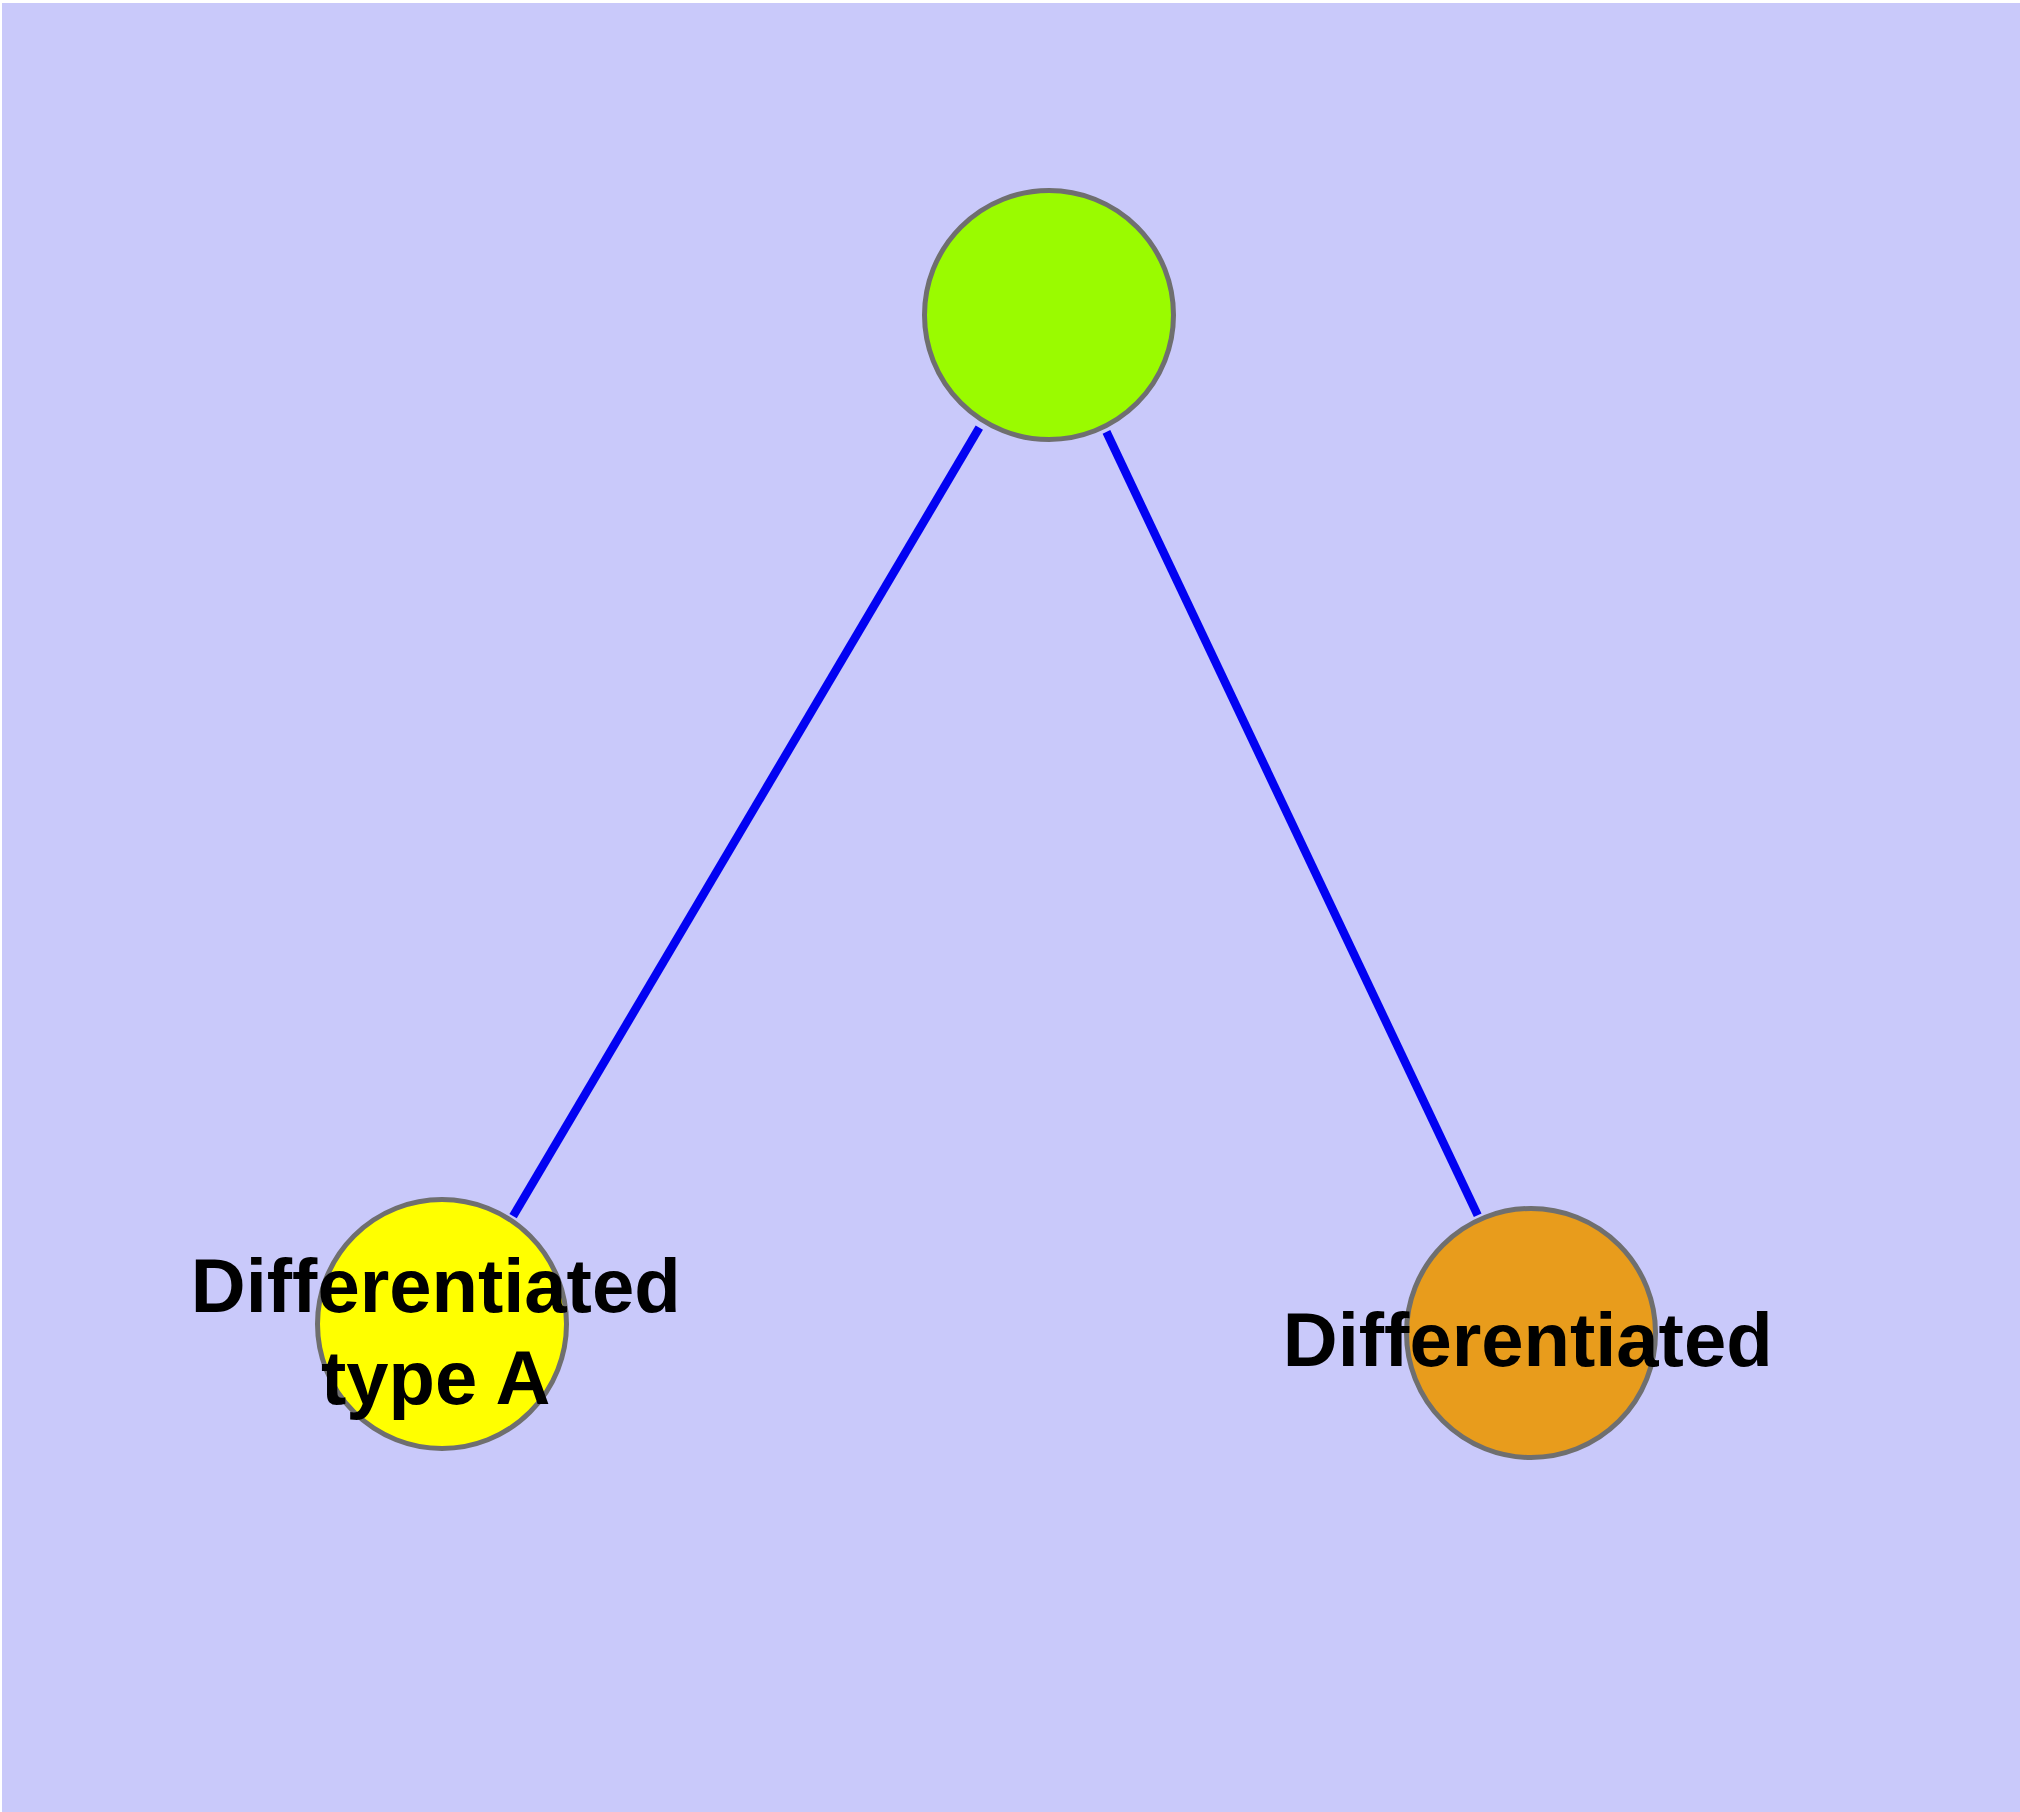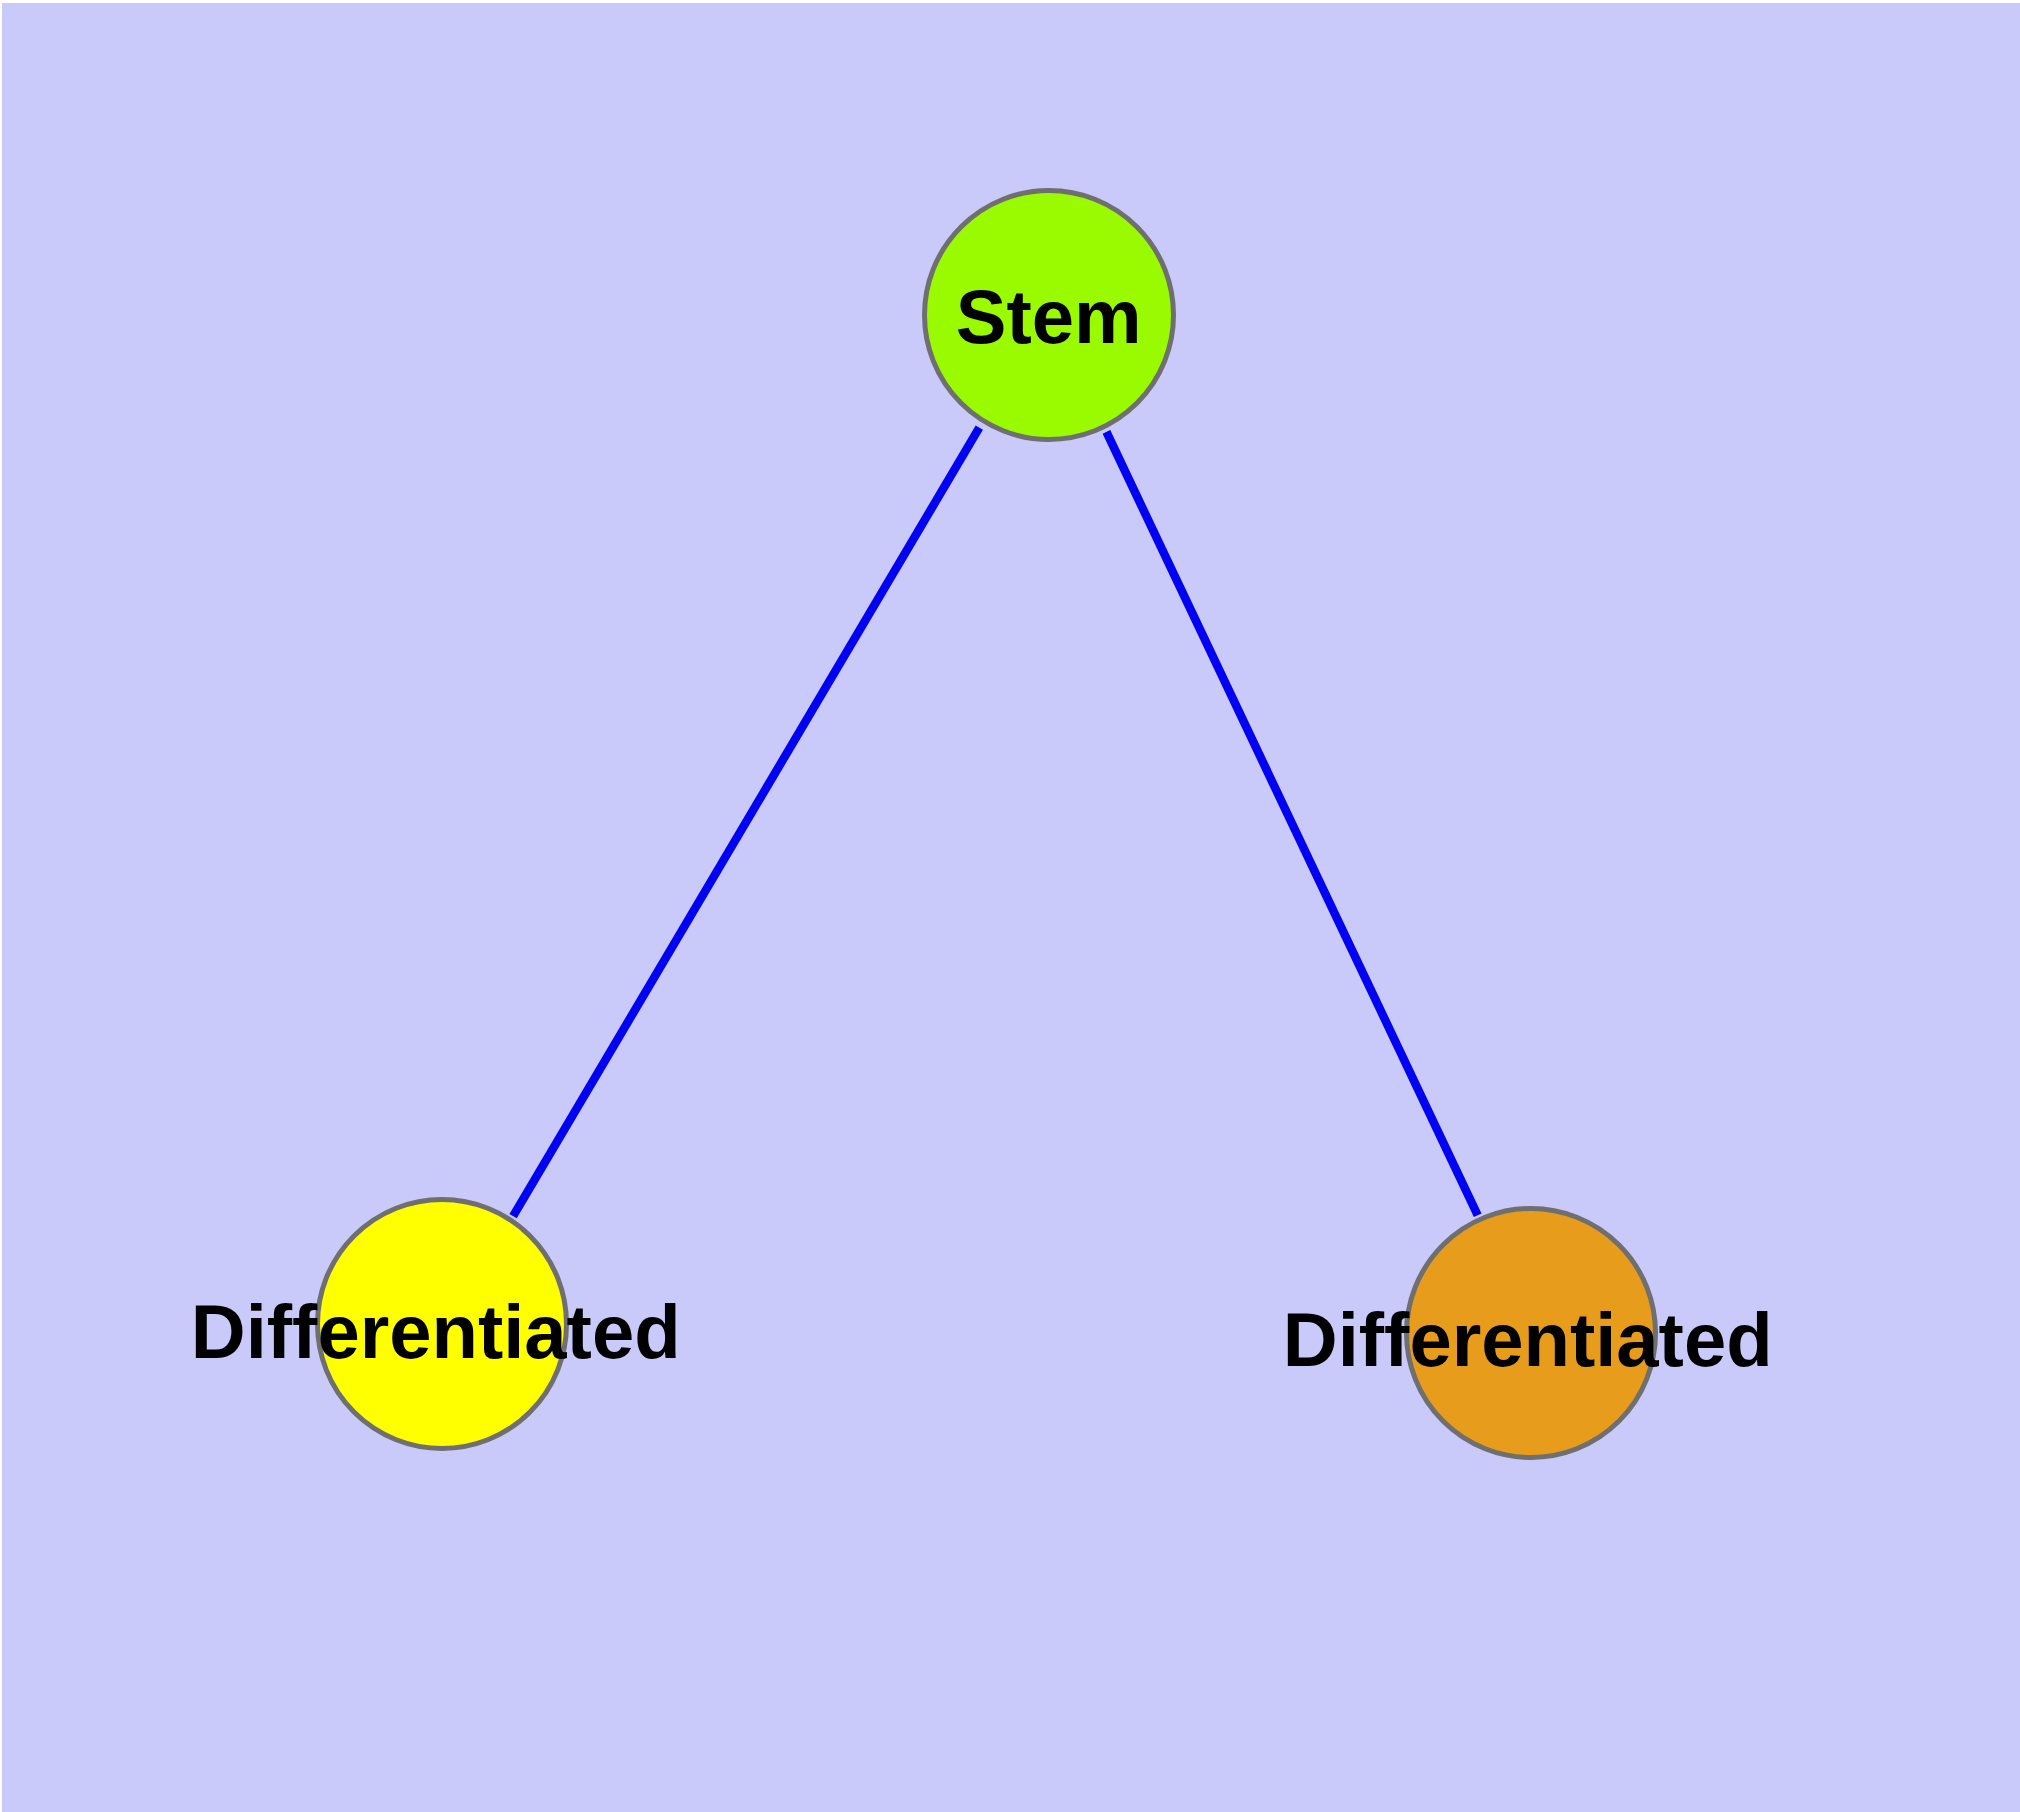--- a/index.html
+++ b/index.html
@@ -65,26 +65,24 @@
       <line x1="1153" y1="501" x2="603" y2="1431" stroke-width="10" style="stroke: rgb(2, 2, 242);"></line>
       <line x1="1303" y1="506" x2="1741" y2="1430" stroke-width="10" style="stroke: rgb(2, 2, 242);"></line>
     </svg>
 
     <div class="node node-stem" style="background-color: rgb(154, 251, 0); border-color: rgb(111, 111, 111);"></div>
 
     <div class="node node-a" style="background-color: rgb(255, 255, 0); border-color: rgb(111, 111, 111);"></div>
 
     <div class="node node-b" style="background-color: rgb(232, 156, 28); border-color: rgb(111, 111, 111);"></div>
 
-    <div class="node-label label-stem">
-      <div>Stem</div>
-    </div>
 
     <div class="node-label label-a">
       <div>Differentiated</div>
+      <div>type A</div>
     </div>
 
     <div class="node-label label-b">
       <div>Differentiated</div>
     </div>
 
   </div>
 </div>
 
 

